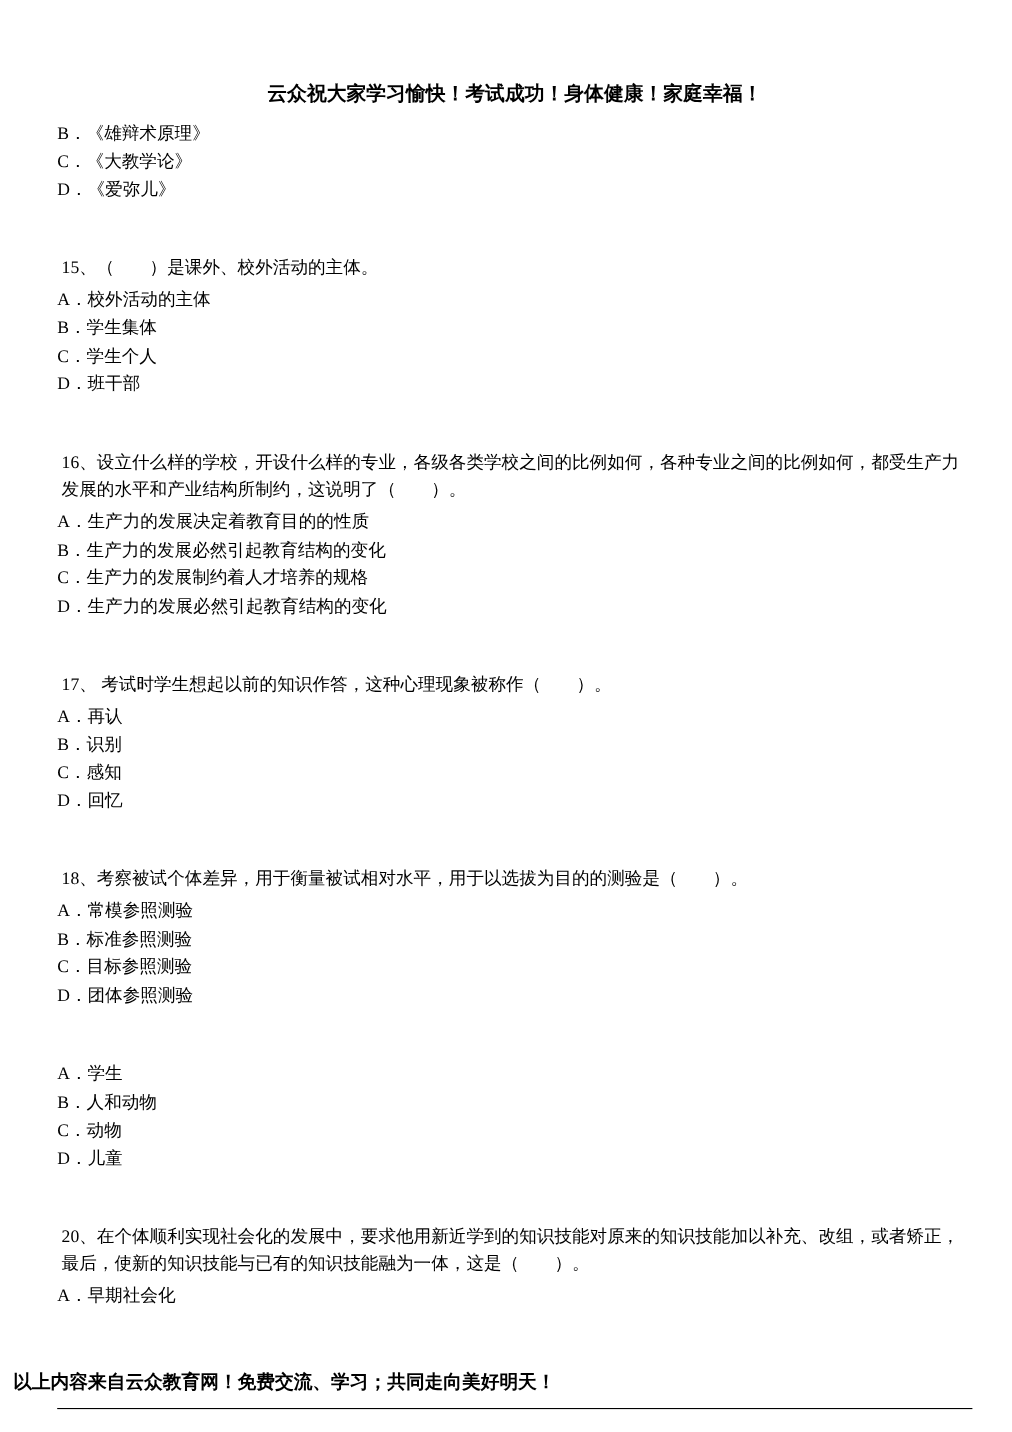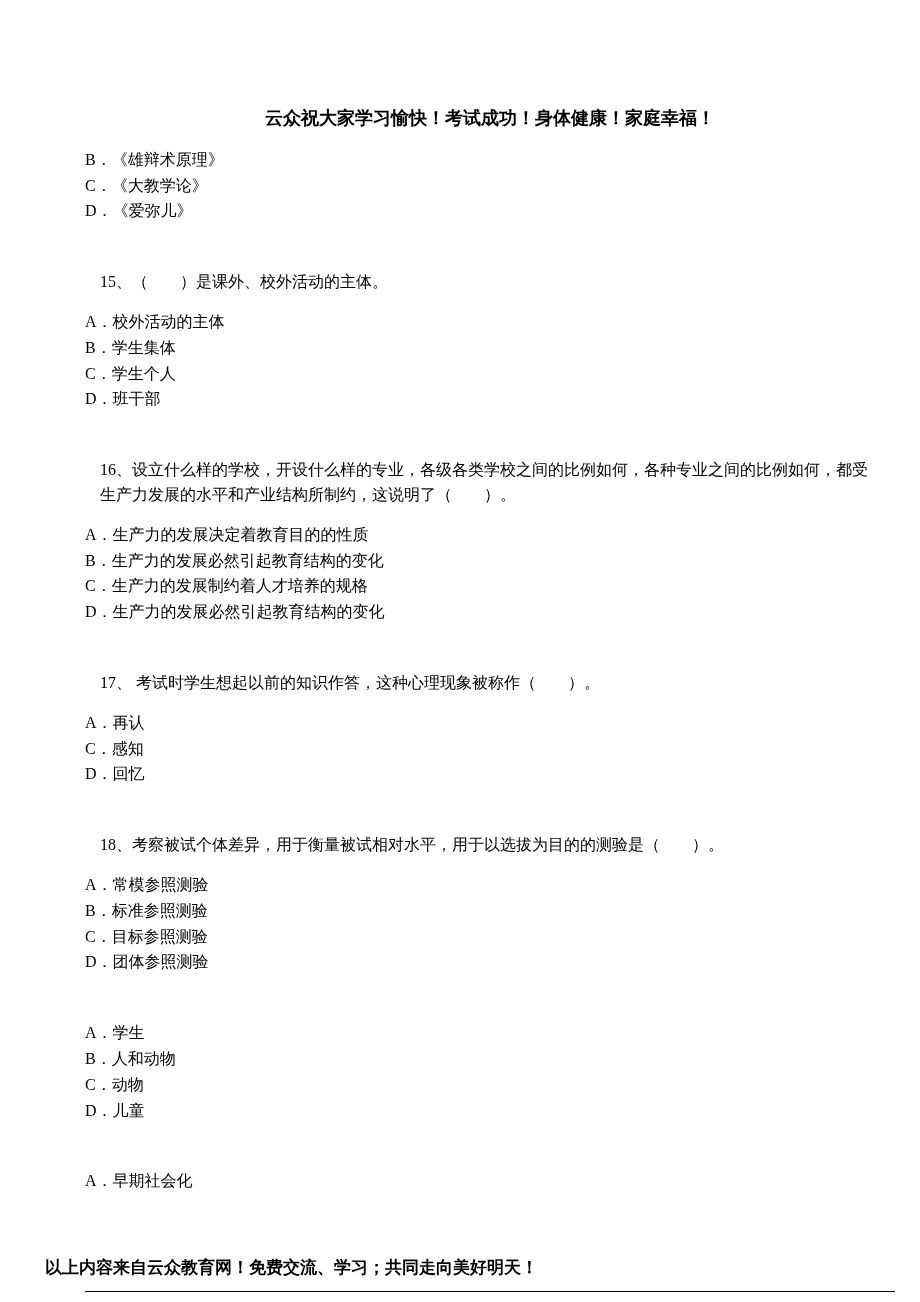--- a/index.html
+++ b/index.html
@@ -1,15 +1,15 @@
 <!DOCTYPE html>
 <html><head>
 <meta charset="utf-8">
 <style>
-  * { margin: 15px; padding: 0; box-sizing: border-box; }
+  * { margin: 4px; padding: 0; box-sizing: border-box; }
   body {
     width: 920px;
     height: 1302px;
     background: #ffffff;
     font-family: "SimSun", "宋体", serif;
     font-size: 16px;
     color: #000;
     padding: 60px 40px 30px 40px;
     position: relative;
     line-height: 1.55;
@@ -67,37 +67,39 @@
   <div class="question-text">16、设立什么样的学校，开设什么样的专业，各级各类学校之间的比例如何，各种专业之间的比例如何，都受生产力发展的水平和产业结构所制约，这说明了（　　）。</div>
   <div class="option">A．生产力的发展决定着教育目的的性质</div>
   <div class="option">B．生产力的发展必然引起教育结构的变化</div>
   <div class="option">C．生产力的发展制约着人才培养的规格</div>
   <div class="option">D．生产力的发展必然引起教育结构的变化</div>
 </div>
 
 <div class="question-block">
   <div class="question-text">17、 考试时学生想起以前的知识作答，这种心理现象被称作（　　）。</div>
   <div class="option">A．再认</div>
+  <div class="option">B．识别</div>
   <div class="option">C．感知</div>
   <div class="option">D．回忆</div>
 </div>
 
 <div class="question-block">
   <div class="question-text">18、考察被试个体差异，用于衡量被试相对水平，用于以选拔为目的的测验是（　　）。</div>
   <div class="option">A．常模参照测验</div>
   <div class="option">B．标准参照测验</div>
   <div class="option">C．目标参照测验</div>
   <div class="option">D．团体参照测验</div>
 </div>
 
 <div class="question-block">
   <div class="option">A．学生</div>
   <div class="option">B．人和动物</div>
   <div class="option">C．动物</div>
   <div class="option">D．儿童</div>
 </div>
 
 <div class="question-block">
+  <div class="question-text">20、在个体顺利实现社会化的发展中，要求他用新近学到的知识技能对原来的知识技能加以补充、改组，或者矫正，最后，使新的知识技能与已有的知识技能融为一体，这是（　　）。</div>
   <div class="option">A．早期社会化</div>
 </div>
 
 <div class="footer">以上内容来自云众教育网！免费交流、学习；共同走向美好明天！</div>
 <div class="footer-line"></div>
 
 </body></html>

